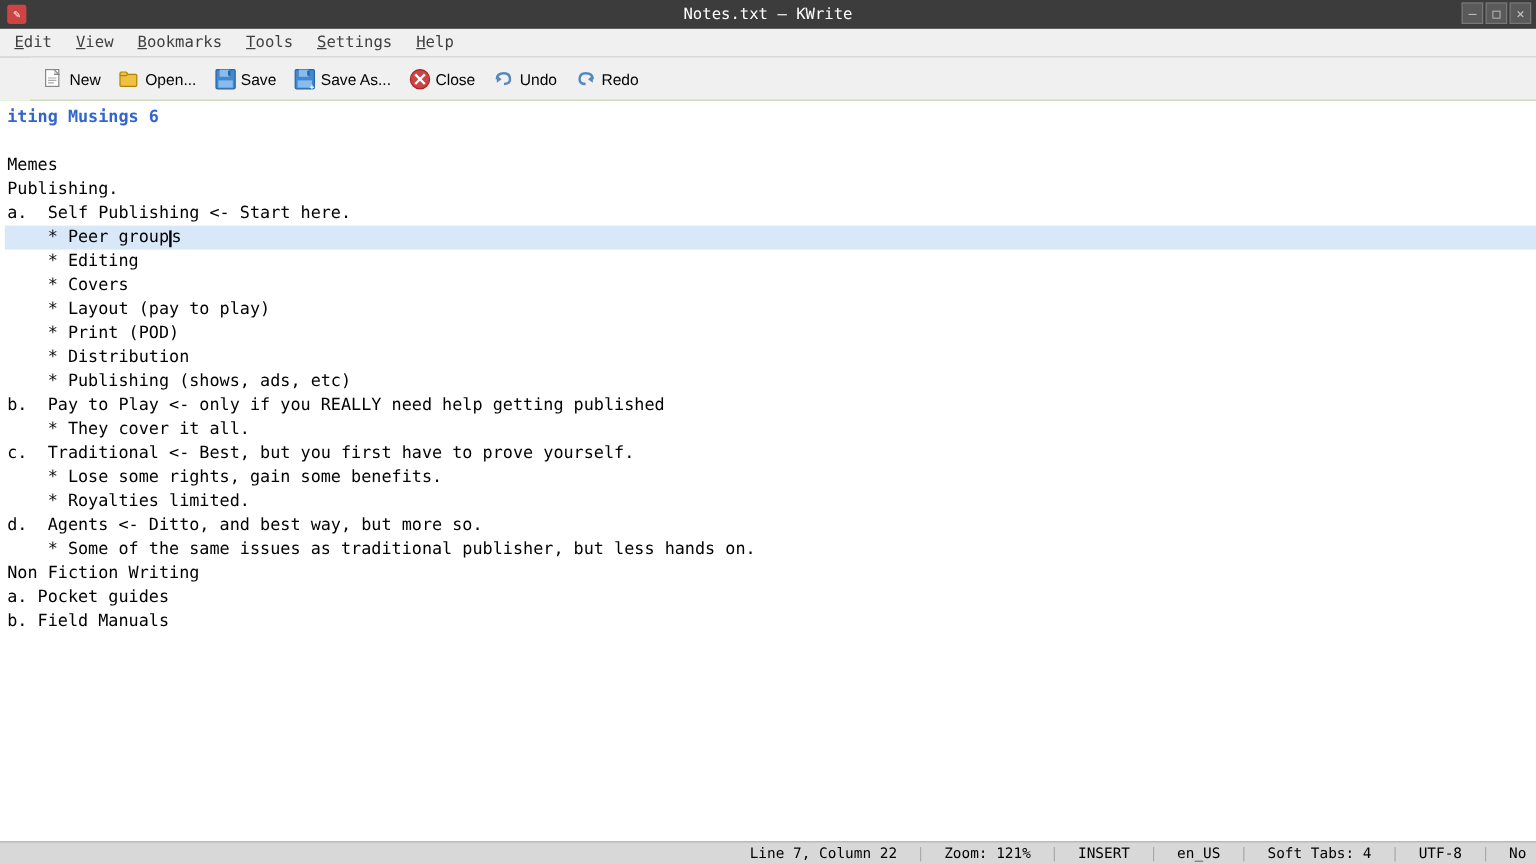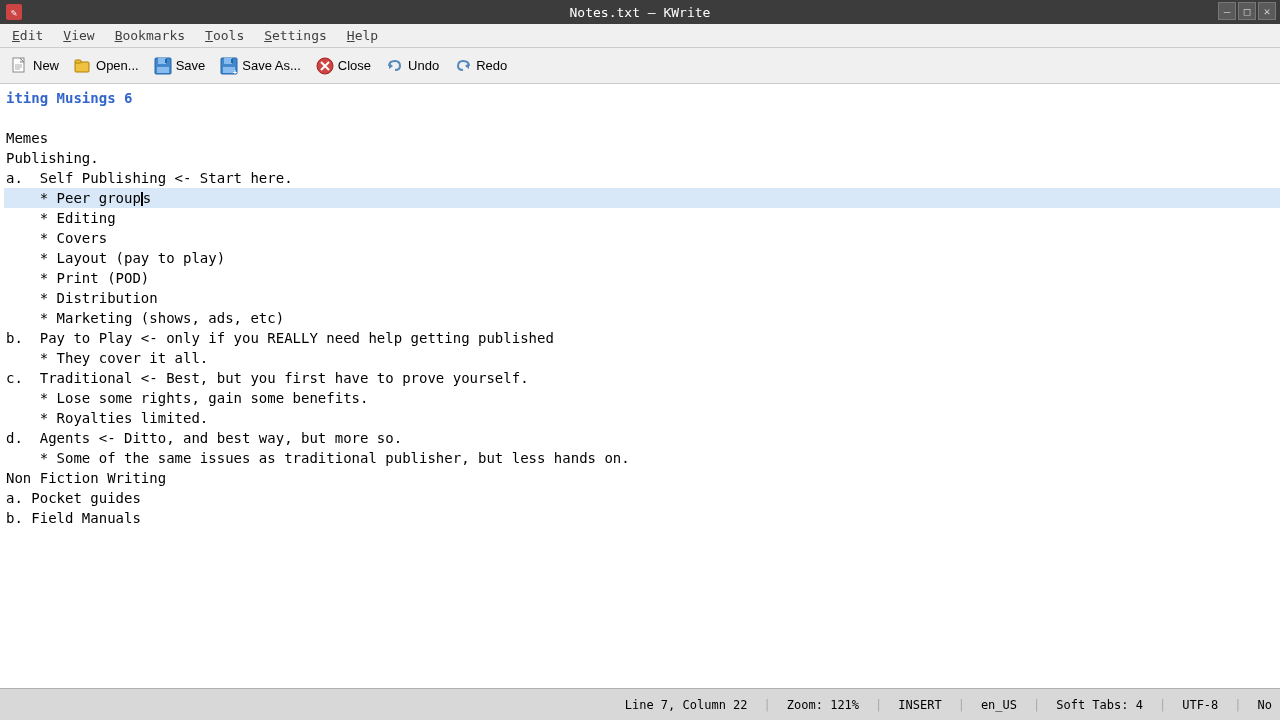--- a/index.html
+++ b/index.html
@@ -79,24 +79,25 @@
     }
     .menu-item span {
       text-decoration: underline;
     }
 
     
     #toolbar {
       background: #f0f0f0;
       border-bottom: 1px solid #ccc;
       display: flex;
-      align-items: center;
+      align-items: flex-end;
       height: 36px;
       padding: 2px 4px;
       gap: 2px;
+      margin-left: 25px;
     }
     .toolbar-btn {
       display: flex;
       align-items: center;
       gap: 3px;
       padding: 3px 6px;
       cursor: pointer;
       background: none;
       border: none;
       font-size: 13px;
@@ -168,21 +169,21 @@
     
     .header-line {
       color: #3366cc;
       font-weight: bold;
     }
 
     
     #status-bar {
       background: #d8d8d8;
       border-top: 1px solid #b0b0b0;
-      height: 32px;
+      height: 19px;
       display: flex;
       align-items: center;
       padding: 0 8px;
       font-size: 12px;
       color: #000;
       justify-content: flex-end;
       gap: 16px;
     }
     .status-item {
       white-space: nowrap;
@@ -306,21 +307,21 @@
       <div class="editor-line">&nbsp;</div>
       <div class="editor-line">Memes</div>
       <div class="editor-line">Publishing.</div>
       <div class="editor-line">a.  Self Publishing &lt;- Start here.</div>
       <div class="editor-line active-line"><span>    * Peer group</span><span class="cursor"></span><span>s</span></div>
       <div class="editor-line">    * Editing</div>
       <div class="editor-line">    * Covers</div>
       <div class="editor-line">    * Layout (pay to play)</div>
       <div class="editor-line">    * Print (POD)</div>
       <div class="editor-line">    * Distribution</div>
-      <div class="editor-line">    * Marketing (shows, ads, etc)</div>
+      <div class="editor-line">    * Publishing (shows, ads, etc)</div>
       <div class="editor-line">b.  Pay to Play &lt;- only if you REALLY need help getting published</div>
       <div class="editor-line">    * They cover it all.</div>
       <div class="editor-line">c.  Traditional &lt;- Best, but you first have to prove yourself.</div>
       <div class="editor-line">    * Lose some rights, gain some benefits.</div>
       <div class="editor-line">    * Royalties limited.</div>
       <div class="editor-line">d.  Agents &lt;- Ditto, and best way, but more so.</div>
       <div class="editor-line">    * Some of the same issues as traditional publisher, but less hands on.</div>
       <div class="editor-line">Non Fiction Writing</div>
       <div class="editor-line">a. Pocket guides</div>
       <div class="editor-line">b. Field Manuals</div>

